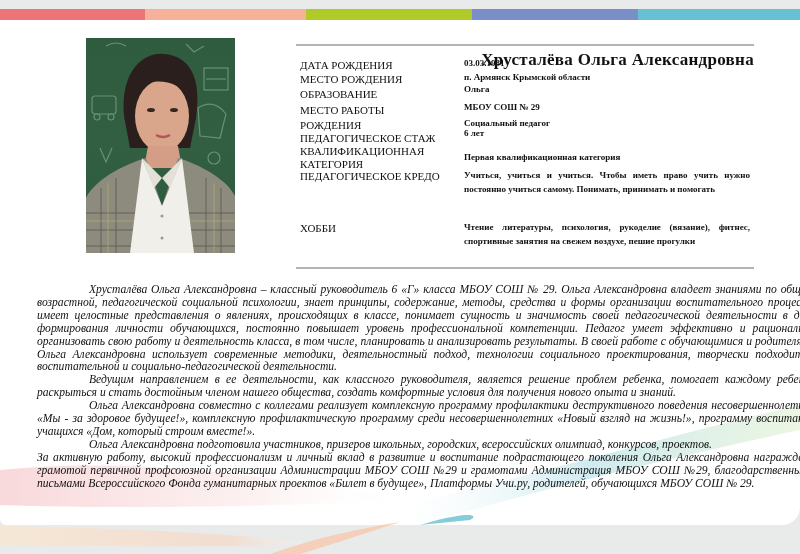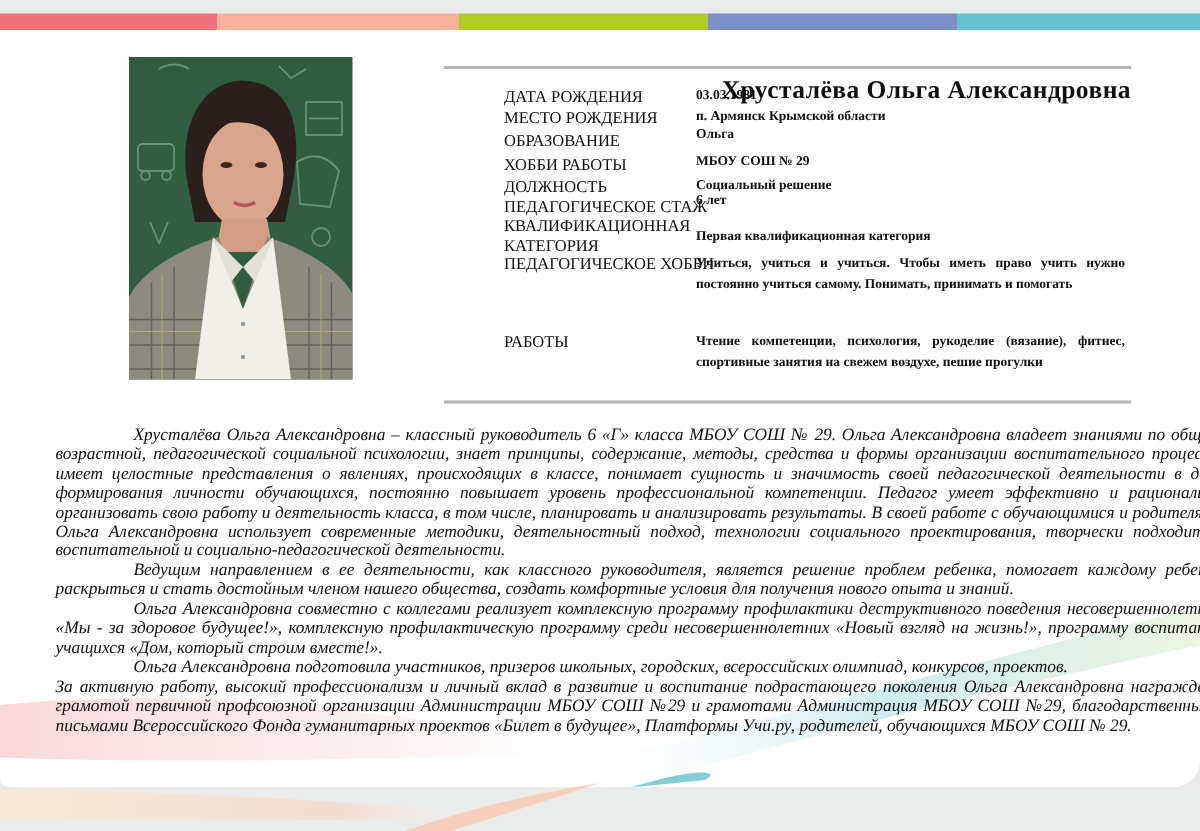--- a/index.html
+++ b/index.html
@@ -41,21 +41,21 @@
     }
     .rule.top { top: 44px; }
     .rule.bottom { top: 267px; }
     .info {
       position: absolute; left: 300px; top: 57px; width: 452px;
       font-size: 10px;
     }
     .info-row { position: absolute; left: 0; width: 452px; }
     .info-label {
       position: absolute; left: 0; width: 150px;
-      font-size: 11px; line-height: 12.5px; color: #111; margin-left: 36px;
+      font-size: 11px; line-height: 12.5px; color: #111;
     }
     .info-value {
       position: absolute; left: 164px; width: 286px;
       font-size: 9px; font-weight: bold; line-height: 13.5px; text-align: justify;
       font-family: "Liberation Serif", serif;
     }
     .bio {
       position: absolute; left: 15px; top: 284px; width: 778px;
       font-style: italic; font-size: 11.6px; line-height: 12.9px;
       text-align: justify; color: #111; margin-left: 22px;
@@ -155,42 +155,42 @@
   </div>
   <div class="info-row" style="top:14px">
     <div class="info-label" style="top:2px">МЕСТО РОЖДЕНИЯ</div>
     <div class="info-value" style="top:0px">п. Армянск Крымской области</div>
   </div>
   <div class="info-row" style="top:26px">
     <div class="info-label" style="top:5px">ОБРАЗОВАНИЕ</div>
     <div class="info-value" style="top:0px">Ольга</div>
   </div>
   <div class="info-row" style="top:44px">
-    <div class="info-label" style="top:3px">ХОББИ РАБОТЫ</div>
+    <div class="info-label" style="top:3px">МЕСТО РАБОТЫ</div>
     <div class="info-value" style="top:0px">МБОУ СОШ № 29</div>
   </div>
   <div class="info-row" style="top:60px">
-    <div class="info-label" style="top:2px">ДОЛЖНОСТЬ</div>
-    <div class="info-value" style="top:0px">Социальный решение</div>
+    <div class="info-label" style="top:2px">РОЖДЕНИЯ</div>
+    <div class="info-value" style="top:0px">Социальный педагог</div>
   </div>
   <div class="info-row" style="top:70px">
     <div class="info-label" style="top:5px">ПЕДАГОГИЧЕСКОЕ СТАЖ</div>
     <div class="info-value" style="top:0px">6 лет</div>
   </div>
   <div class="info-row" style="top:88px">
     <div class="info-label" style="top:0px;width:140px">КВАЛИФИКАЦИОННАЯ КАТЕГОРИЯ</div>
     <div class="info-value" style="top:6px">Первая квалификационная категория</div>
   </div>
   <div class="info-row" style="top:113px">
-    <div class="info-label" style="top:0px">ПЕДАГОГИЧЕСКОЕ ХОББИ</div>
+    <div class="info-label" style="top:0px">ПЕДАГОГИЧЕСКОЕ КРЕДО</div>
     <div class="info-value" style="top:-1px">Учиться, учиться и учиться. Чтобы иметь право учить нужно постоянно учиться самому. Понимать, принимать и помогать</div>
   </div>
   <div class="info-row" style="top:164px">
-    <div class="info-label" style="top:1px">РАБОТЫ</div>
-    <div class="info-value" style="top:0px">Чтение компетенции, психология, рукоделие (вязание), фитнес, спортивные занятия на свежем воздухе, пешие прогулки</div>
+    <div class="info-label" style="top:1px">ХОББИ</div>
+    <div class="info-value" style="top:0px">Чтение литературы, психология, рукоделие (вязание), фитнес, спортивные занятия на свежем воздухе, пешие прогулки</div>
   </div>
 </div>
 
 <div class="rule bottom"></div>
 
 <div class="bio">
   <p>Хрусталёва Ольга Александровна – классный руководитель 6 «Г» класса МБОУ СОШ № 29. Ольга Александровна владеет знаниями по общей, возрастной, педагогической социальной психологии, знает принципы, содержание, методы, средства и формы организации воспитательного процесса, имеет целостные представления о явлениях, происходящих в классе, понимает сущность и значимость своей педагогической деятельности в деле формирования личности обучающихся, постоянно повышает уровень профессиональной компетенции. Педагог умеет эффективно и рационально организовать свою работу и деятельность класса, в том числе, планировать и анализировать результаты. В своей работе с обучающимися и родителями Ольга Александровна использует современные методики, деятельностный подход, технологии социального проектирования, творчески подходит к воспитательной и социально-педагогической деятельности.</p>
   <p>Ведущим направлением в ее деятельности, как классного руководителя, является решение проблем ребенка, помогает каждому ребенку раскрыться и стать достойным членом нашего общества, создать комфортные условия для получения нового опыта и знаний.</p>
   <p>Ольга Александровна совместно с коллегами реализует комплексную программу профилактики деструктивного поведения несовершеннолетних «Мы - за здоровое будущее!», комплексную профилактическую программу среди несовершеннолетних «Новый взгляд на жизнь!», программу воспитания учащихся «Дом, который строим вместе!».</p>
   <p>Ольга Александровна подготовила участников, призеров школьных, городских, всероссийских олимпиад, конкурсов, проектов.</p>

